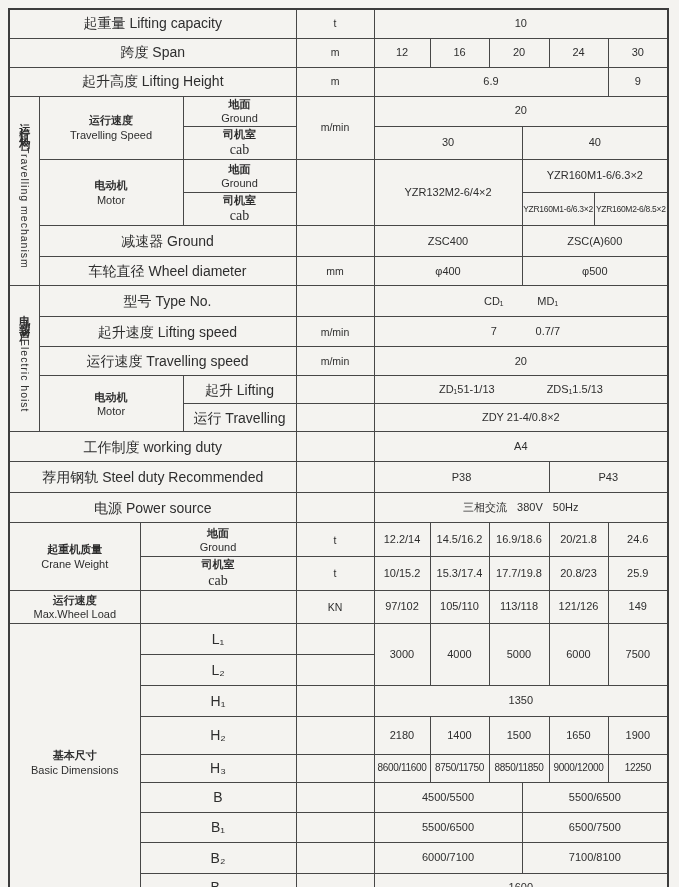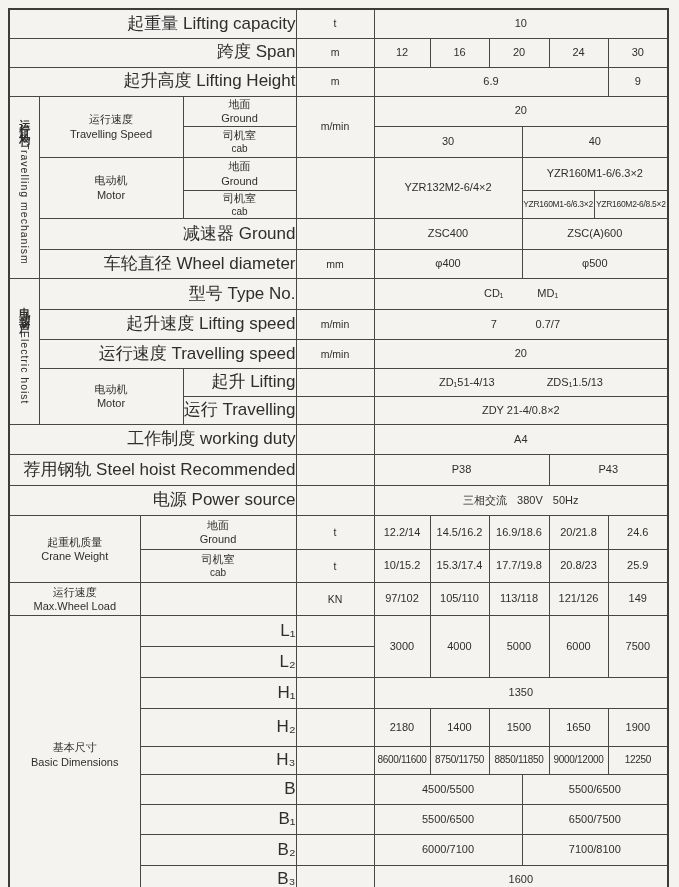--- a/index.html
+++ b/index.html
@@ -16,24 +16,24 @@
     border-collapse:collapse;table-layout:fixed;
     width:659px;
     border:2px solid #3c3c3c;
   }
   td{
     border:1px solid #474747;
     text-align:center;vertical-align:middle;
     font-size:11px;padding:0;overflow:hidden;
     line-height:1.2;
   }
-  .lbl{font-size:17px;text-align:right;}
-  .zh{font-weight:normal;}
+  .lbl{font-size:14px;}
+  .zh{font-weight:bold;}
   .two div{line-height:1.3;}
-  .cab{font-family:Liberation Sans, sans-serif;font-size:10px;line-height:1;}
+  .cab{font-family:Liberation Serif, serif;font-size:14px;line-height:1;}
   .unit{font-size:10.5px;}
   .data{font-size:11px;}
   .tight{font-size:10px;letter-spacing:-0.3px;}
   .xs{font-size:8.5px;letter-spacing:-0.3px;}
   .vert{
     writing-mode:vertical-rl;text-orientation:mixed;
     font-size:10.5px;padding:6px 0;
   }
   .vert .zh-v{font-weight:bold;letter-spacing:5px;font-size:11px;}
   .vert .en-v{letter-spacing:1px;margin-top:10px;}
@@ -185,40 +185,40 @@
 
   <tr style="height:28px">
     <td colspan="2" rowspan="2" class="two">
       <div class="zh">电动机</div>
       <div>Motor</div>
     </td>
     <td class="lbl">起升 Lifting</td>
     <td class="unit"></td>
     <td colspan="7" class="data">
       <div class="dual lg">
-        <span>ZD₁51-4/13</span>
+        <span>ZD₁51-1/13</span>
         <span>ZDS₁1.5/13</span>
       </div>
     </td>
   </tr>
 
   <tr style="height:28px">
     <td class="lbl">运行 Travelling</td>
     <td class="unit"></td>
     <td colspan="7" class="data">ZDY 21-4/0.8×2</td>
   </tr>
 
   <tr style="height:30px">
     <td colspan="4" class="lbl">工作制度 working duty</td>
     <td class="unit"></td>
     <td colspan="7" class="data">A4</td>
   </tr>
 
   <tr style="height:31px">
-    <td colspan="4" class="lbl">荐用钢轨 Steel hoist Recommended</td>
+    <td colspan="4" class="lbl">荐用钢轨 Steel duty Recommended</td>
     <td class="unit"></td>
     <td colspan="4" class="data">P38</td>
     <td colspan="3" class="data">P43</td>
   </tr>
 
   <tr style="height:30px">
     <td colspan="4" class="lbl">电源 Power source</td>
     <td class="unit"></td>
     <td colspan="7" class="data ws">三相交流 380V 50Hz</td>
   </tr>

